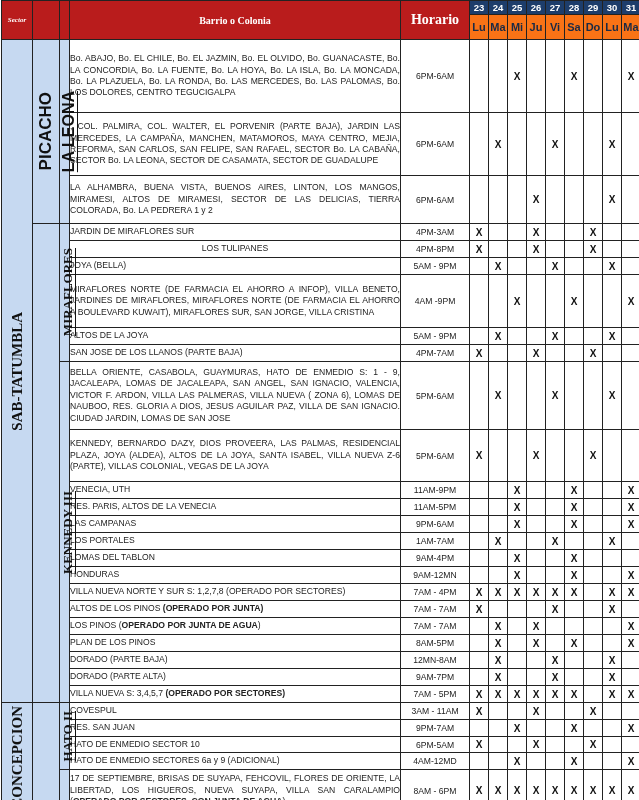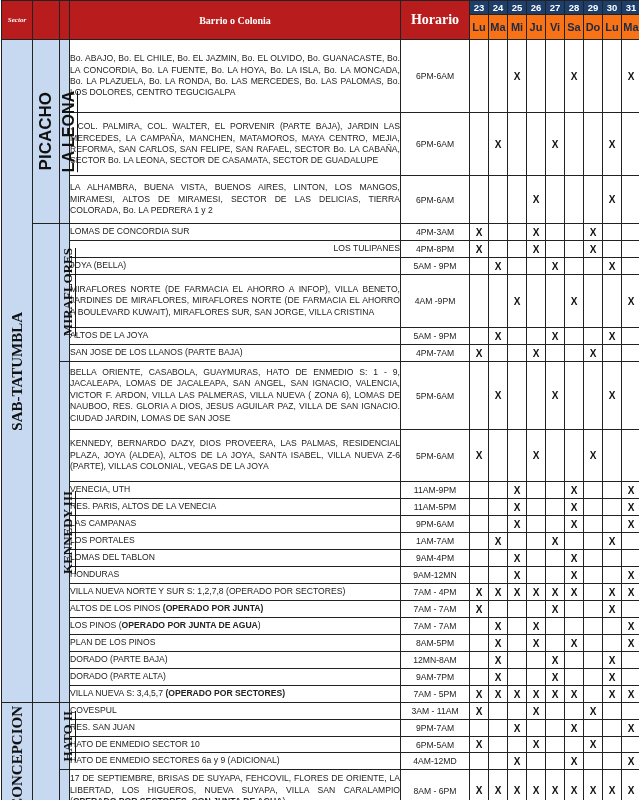--- a/index.html
+++ b/index.html
@@ -124,34 +124,34 @@
           <td class="mark"></td>
           <td class="mark"></td>
           <td class="mark">X</td>
           <td class="mark"></td>
         </tr>
         <tr style="height: 17px;">
           <td class="zone-col" rowspan="21"></td>
           <td class="sub-col" rowspan="6">
             <div class="vtext vt-sub-serif">MIRAFLORES</div>
           </td>
-          <td class="barrio" style="text-align: left;"><span>LOMAS DE CONCORDIA SUR</span></td>
+          <td class="barrio" style="text-align: left;"><span>JARDIN DE MIRAFLORES SUR</span></td>
           <td class="hor">4PM-3AM</td>
           <td class="mark">X</td>
           <td class="mark"></td>
           <td class="mark"></td>
           <td class="mark">X</td>
           <td class="mark"></td>
           <td class="mark"></td>
           <td class="mark">X</td>
           <td class="mark"></td>
           <td class="mark"></td>
         </tr>
         <tr style="height: 17px;">
-          <td class="barrio" style="text-align: right;"><span>LOS TULIPANES</span></td>
+          <td class="barrio" style="text-align: center;"><span>LOS TULIPANES</span></td>
           <td class="hor">4PM-8PM</td>
           <td class="mark">X</td>
           <td class="mark"></td>
           <td class="mark"></td>
           <td class="mark">X</td>
           <td class="mark"></td>
           <td class="mark"></td>
           <td class="mark">X</td>
           <td class="mark"></td>
           <td class="mark"></td>

